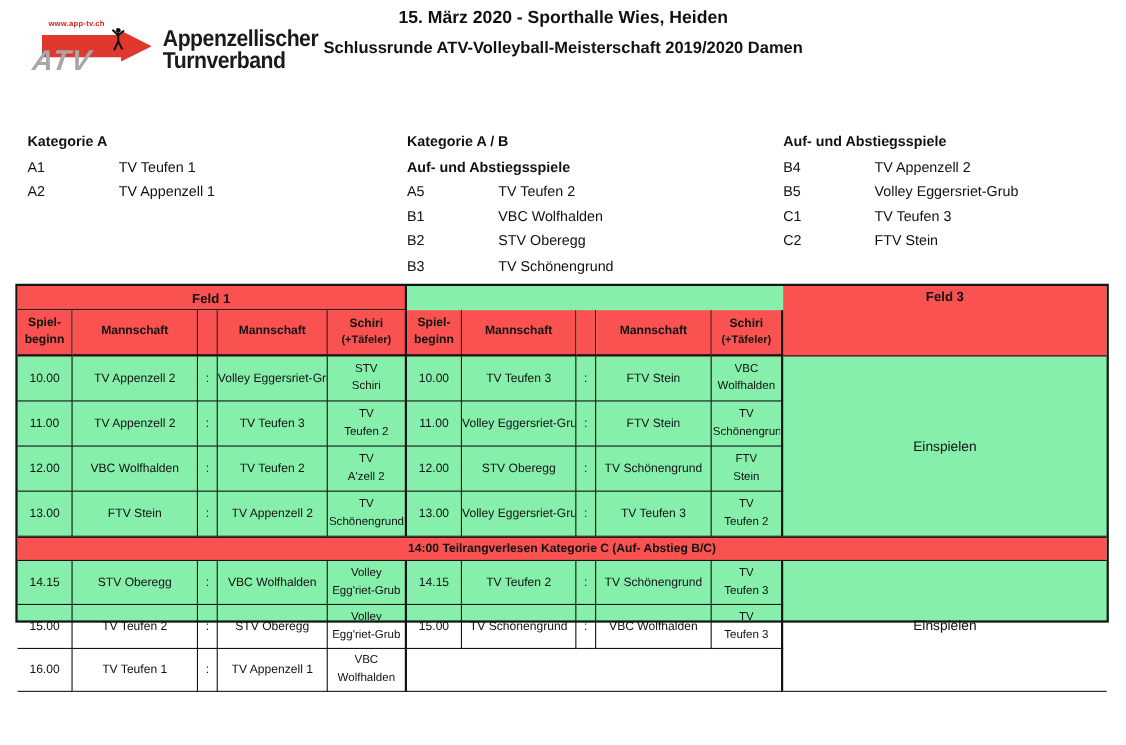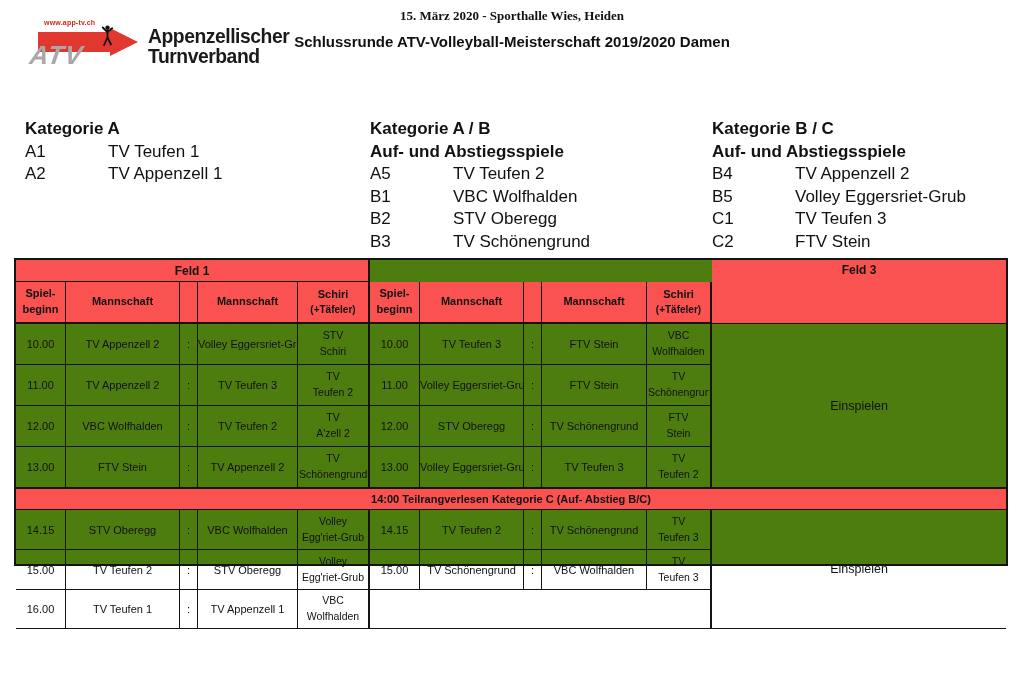--- a/index.html
+++ b/index.html
@@ -13,33 +13,33 @@
   .logo-url{position:absolute;left:16px;top:1px;font-size:7px;font-weight:bold;color:#d5271d;letter-spacing:.2px;}
   .logo-arrow{position:absolute;left:10px;top:10px;width:100px;height:28px;background:#e0372e;
     clip-path:polygon(0 14%,72% 14%,72% 0,100% 50%,72% 100%,72% 86%,0 86%);}
   .logo-atv{position:absolute;left:2px;top:24px;font-size:26px;font-weight:bold;font-style:italic;
     color:#a8a8a8;transform:skewX(-8deg);letter-spacing:1px;line-height:1;}
   .logo-gymnast{position:absolute;left:72px;top:6px;}
   .logo-text{margin-left:8px;margin-top:8px;font-weight:bold;font-size:21px;line-height:.95;
     color:#1a1a1a;transform:scaleX(.92);transform-origin:left top;letter-spacing:-.5px;}
   .titleblock{position:absolute;left:0;top:0;width:1024px;text-align:center;}
   .title-main{margin:16px 0 0 0;font-size:19px;font-weight:bold;}
-  .title-sub{margin:8px 0 0 0;font-size:13px;font-weight:bold;font-family:Liberation Serif, serif;}
+  .title-sub{margin:8px 0 0 0;font-size:16px;font-weight:bold;}
   .title-sub2{margin:9px 0 0 0;font-size:15px;font-weight:bold;}
   
-  .category{position:absolute;top:118px;width:310px;font-size:17px;}
+  .category{position:absolute;top:118px;width:310px;font-size:13px;}
   .cat1{left:25px;}.cat2{left:370px;}.cat3{left:712px;}
   .category p{margin:0;line-height:22.5px;}
   .cat-title,.cat-sub{font-weight:bold;}
   .entry{display:flex;line-height:22.5px;gap:36px;}
   .entry .code{width:47px;flex:0 0 auto;}
   
   #schedule{
     position:absolute;left:14px;top:258px;width:994px;height:308px;box-sizing:border-box;
-    display:grid;border:2.5px solid #141414;background:#4d7c0f;
+    display:grid;border:2.5px solid #141414;background:#86efac;
     grid-template-columns:50px 114px 18px 100px 72px 50px 104px 18px 105px 65px 1fr;
     grid-template-rows:22px 42px 41px 41px 41px 41px 22px 40px 40px 39px 1fr;
   }
   .c{border-right:1.5px solid #141414;border-bottom:1.5px solid #141414;box-sizing:border-box;
      display:flex;align-items:center;justify-content:center;overflow:hidden;font-size:11px;}
   .red{background:#fa5250;}
   .fb{border-right-width:2.5px;}
   .noR{border-right:none;}
   .noB{border-bottom:none;}
   .ftitle{font-weight:bold;font-size:12px;}
@@ -106,21 +106,20 @@
       <span class="code">B2</span>
       <span>STV Oberegg</span>
     </div>
   <div class="entry">
       <span class="code">B3</span>
       <span>TV Schönengrund</span>
     </div>
 </div>
 
 <div class="category cat3">
-  <p class="cat-title">Kategorie B / C</p>
   <p class="cat-sub">Auf- und Abstiegsspiele</p>
   <div class="entry">
       <span class="code">B4</span>
       <span>TV Appenzell 2</span>
     </div>
   <div class="entry">
       <span class="code">B5</span>
       <span>Volley Eggersriet-Grub</span>
     </div>
   <div class="entry">

